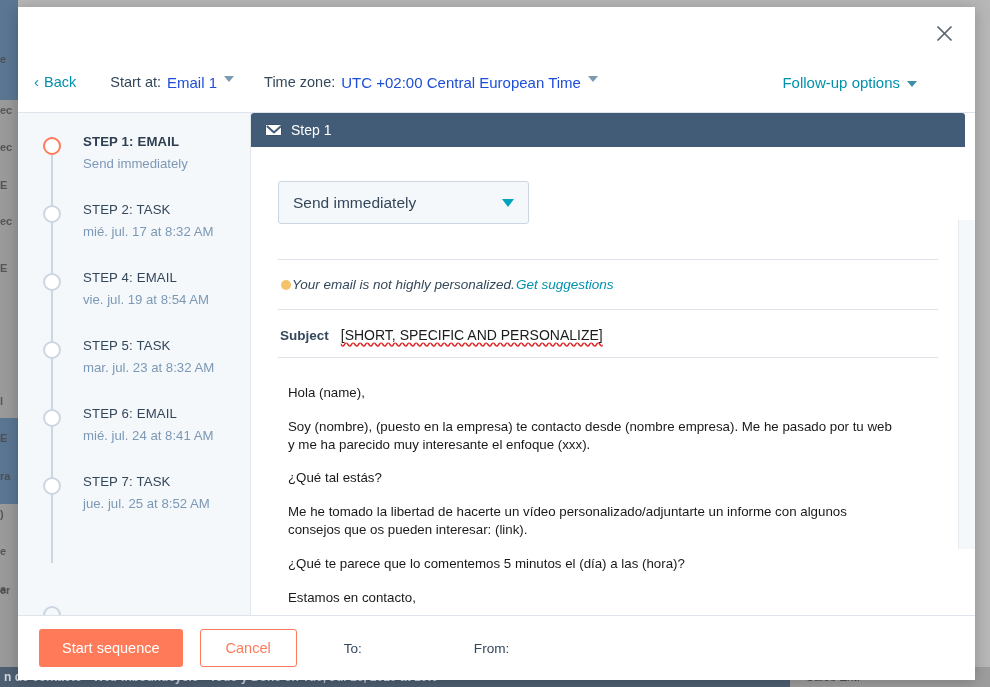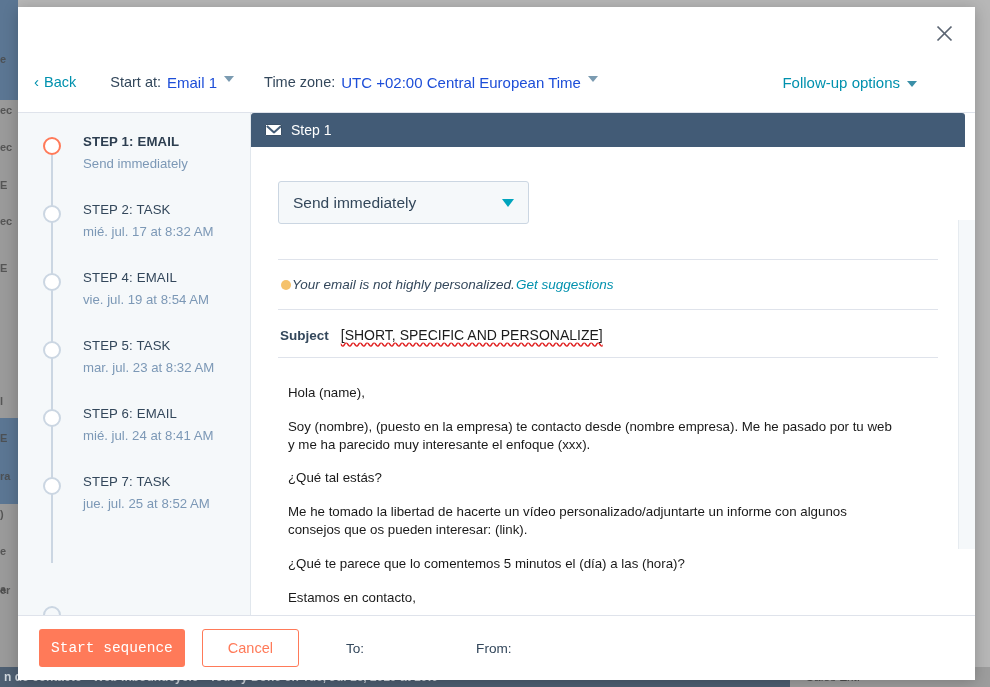--- a/index.html
+++ b/index.html
@@ -393,23 +393,23 @@
     align-items: center;
     padding-left: 21px;
     background: #ffffff;
   }
   #start-btn {
     background: #ff7a59;
     color: #ffffff;
     border: none;
     border-radius: 3px;
     height: 38px;
-    padding: 0 12px;
+    padding: 0 23px;
     font-size: 14.5px;
-    font-family: Liberation Mono, monospace;
+    font-family: Liberation Sans, sans-serif;
     cursor: pointer;
   }
   #cancel-btn {
     background: transparent;
     color: #ff7a59;
     border: 1px solid #ff7a59;
     border-radius: 3px;
     height: 38px;
     padding: 0 25px;
     font-size: 14.5px;

